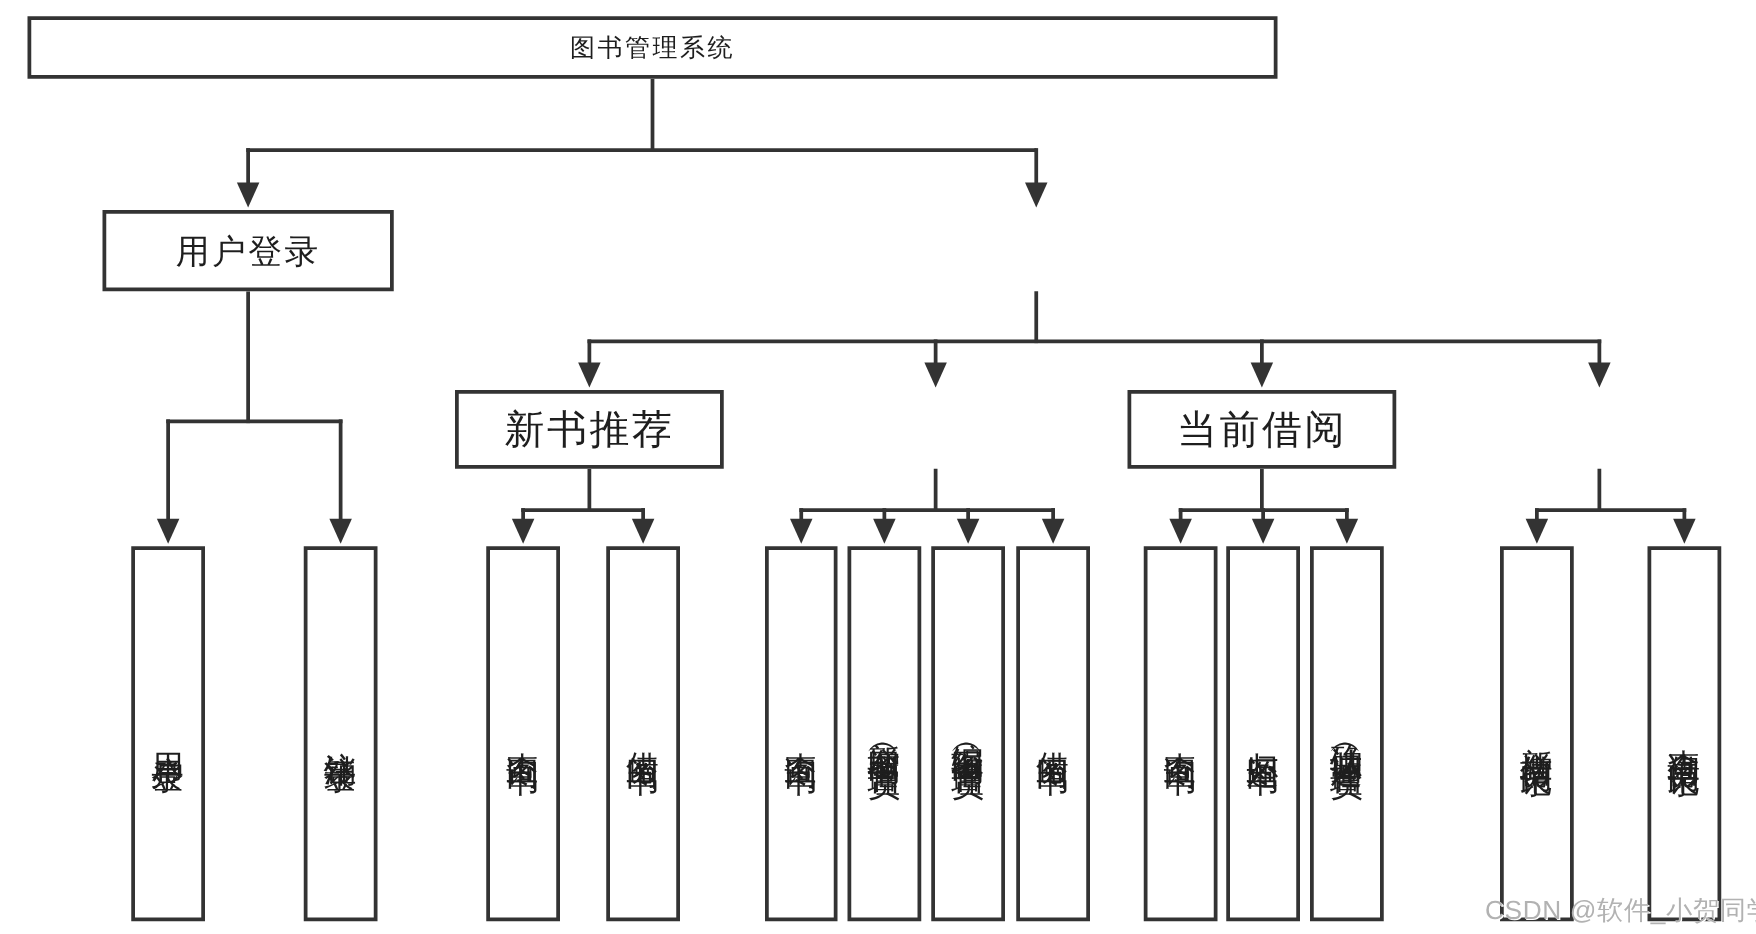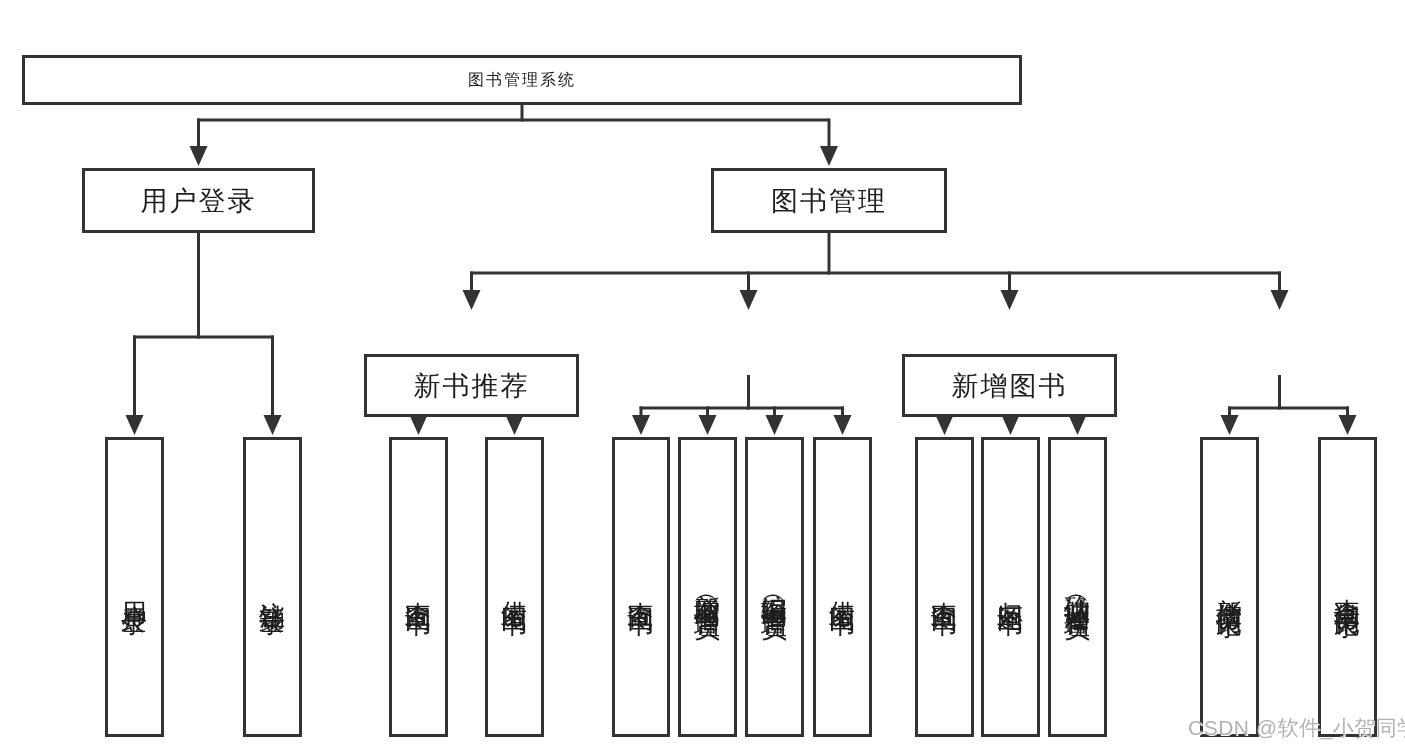--- a/index.html
+++ b/index.html
@@ -35,23 +35,23 @@
     box-sizing: border-box;
     border: 3px solid var(--line);
     background: var(--background);
     color: var(--text);
     display: flex;
     align-items: center;
     justify-content: center;
     text-align: center;
   }
   .h  { letter-spacing: 2px; }
-  .root-box { font-size: 16px; margin-top: 42px; }
+  .root-box { font-size: 20px; }
   .lvl2 { font-size: 27px; }
-  .lvl3 { font-size: 27px; margin-top: 42px; }
+  .lvl3 { font-size: 32px; }
   .v {
     writing-mode: vertical-rl;
     text-orientation: mixed;
     font-size: 26px;
     letter-spacing: 3px;
     line-height: 1;
   }
   .watermark {
     position: absolute;
     left: 1188px;
@@ -140,24 +140,23 @@
       <line x1="1229.5" y1="406.5" x2="1229.5" y2="417"></line>
       <polygon points="1220.5,415 1238.5,415 1229.5,435"></polygon>
       <line x1="1347.5" y1="406.5" x2="1347.5" y2="417"></line>
       <polygon points="1338.5,415 1356.5,415 1347.5,435"></polygon>
     </g>
   </svg>
 
   <div class="box h root-box" style="left:22px; top:13px; width:1000px; height:50px;">图书管理系统</div>
 
   <div class="box h lvl2" style="left:82px; top:168px; width:233px; height:65px;">用户登录</div>
-  <div class="box h lvl2" style="left:711px; top:168px; width:236px; height:65px;">图书管理</div>
 
   <div class="box h lvl3" style="left:364px; top:312px; width:215px; height:63px;">新书推荐</div>
-  <div class="box h lvl3" style="left:902px; top:312px; width:215px; height:63px;">新增图书</div>
+  <div class="box h lvl3" style="left:902px; top:312px; width:215px; height:63px;">当前借阅</div>
 
   <div class="box v" style="left:105px; top:437px; width:59px; height:300px;">用户登录</div>
   <div class="box v" style="left:243px; top:437px; width:59px; height:300px;">注销登录</div>
 
   <div class="box v" style="left:389px; top:437px; width:59px; height:300px;">查询图书</div>
   <div class="box v" style="left:485px; top:437px; width:59px; height:300px;">借阅图书</div>
 
   <div class="box v" style="left:612px; top:437px; width:58px; height:300px;">查询图书</div>
   <div class="box v" style="left:678px; top:437px; width:59px; height:300px;">新增图书（管理员）</div>
   <div class="box v" style="left:745px; top:437px; width:59px; height:300px;">编辑图书（管理员）</div>

